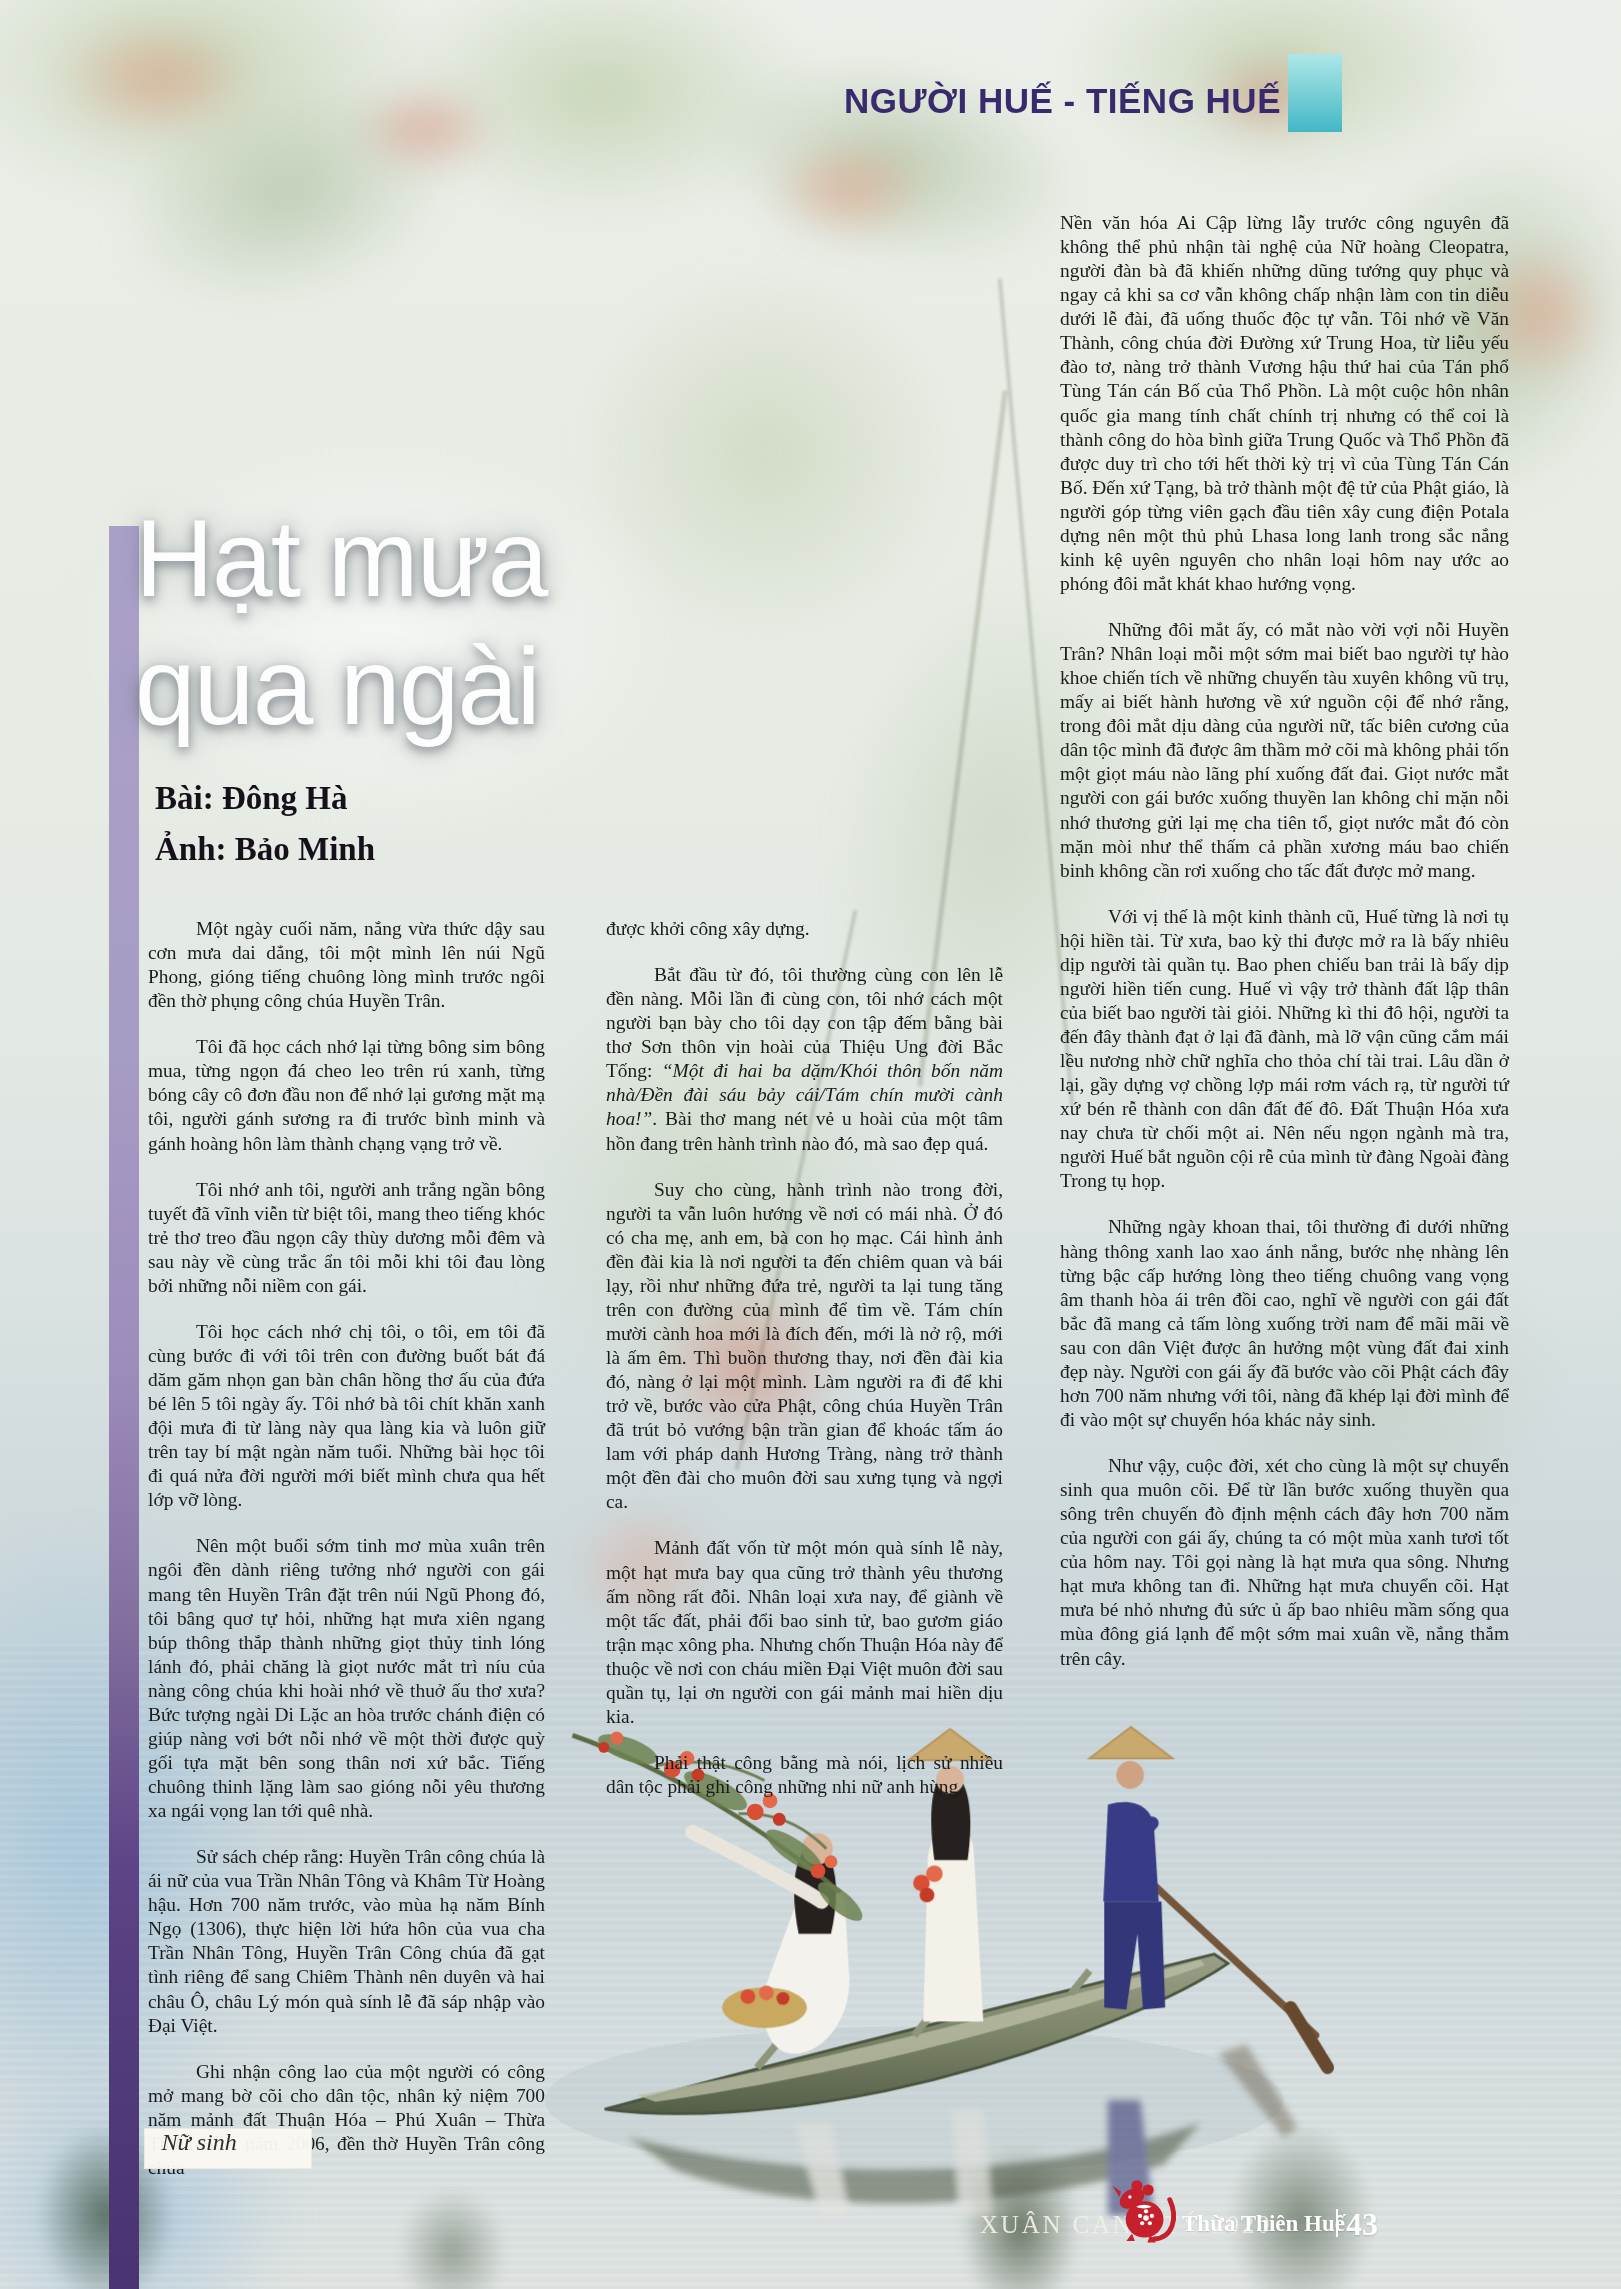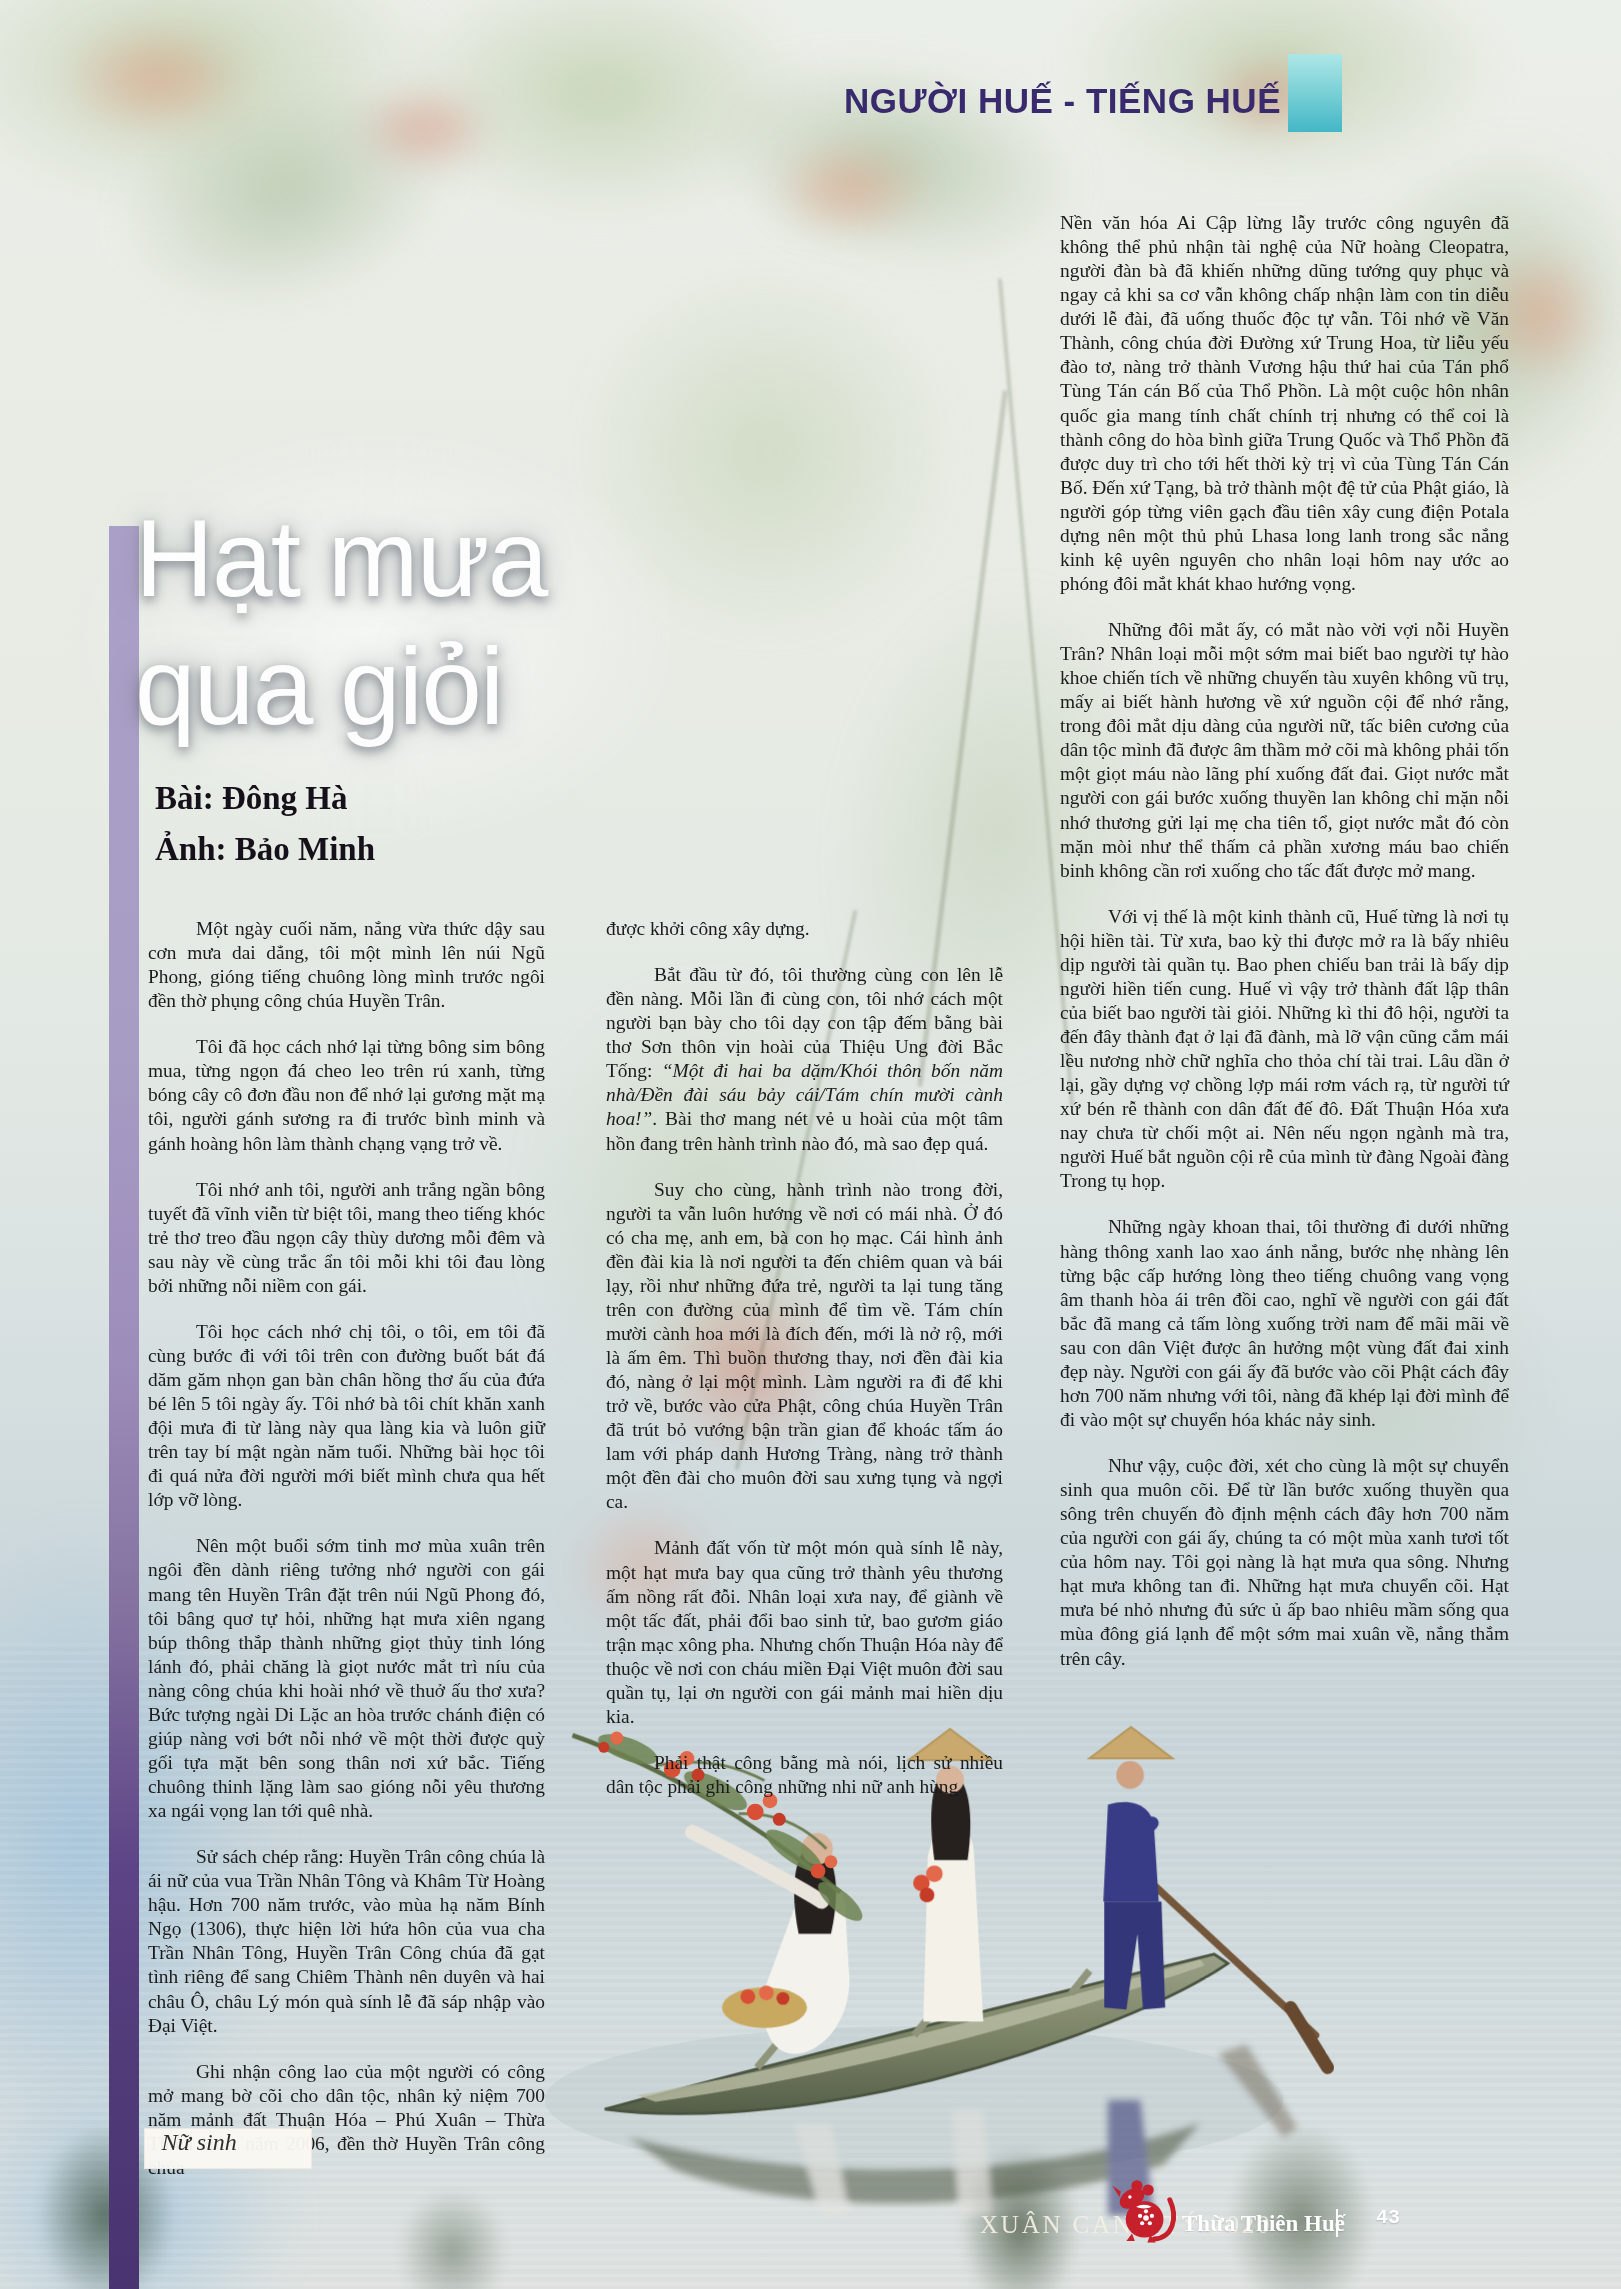--- a/index.html
+++ b/index.html
@@ -50,22 +50,22 @@
     background:rgba(250,248,243,.96); border:0.9px solid rgba(235,232,224,.9);
     display:flex; align-items:flex-start; padding-left:16.6px; }
   .caption-box span { font-style:italic; font-size:24px; color:#2e2e2e; }
   
   .footer-issue { position:absolute; left:980px; top:2211px; font-size:25px; letter-spacing:2.8px;
     color:rgba(243,239,227,.92); }
   .rat { position:absolute; left:1110px; top:2176px; width:72px; height:70px; }
   .mag-name { position:absolute; left:1182px; top:2211px; font-size:23px; font-weight:bold; color:#ffffff;
     text-shadow:0 0.9px 1.8px rgba(0,0,0,.18); }
   .page-div { position:absolute; left:1336px; top:2209px; width:1.8px; height:28px; background:#ffffff; }
-  .page-num { position:absolute; left:1376px; top:2206px; font-size:20px; font-weight:bold; color:#ffffff;
-    text-shadow:0 0.9px 1.8px rgba(0,0,0,.18);font-family:Liberation Mono, monospace; }
+  .page-num { position:absolute; left:1346px; top:2206px; font-size:32px; font-weight:bold; color:#ffffff;
+    text-shadow:0 0.9px 1.8px rgba(0,0,0,.18); }
   svg { display:block; }
 </style>
 </head>
 <body>
 
 <div class="page">
 
   <div>
     <div class="blob leaf abs" style="left:-74px; top:-83px; width:517px; height:295px;"></div>
     <div class="blob leaf2 abs" style="left:111px; top:83px; width:351px; height:222px; transform:rotate(-15deg);"></div>
@@ -183,21 +183,21 @@
     </svg>
   </div>
 
   <div class="section-title">NGƯỜI HUẾ - TIẾNG HUẾ</div>
   <div class="teal-block"></div>
 
   <div class="vbar"></div>
 
   <div class="title">
     <div>Hạt mưa</div>
-    <div>qua giỏi</div>
+    <div>qua ngài</div>
   </div>
   <div class="byline">
     <div>Bài: Đông Hà</div>
     <div>Ảnh: Bảo Minh</div>
   </div>
 
   <div class="col" id="col1">
     <p>Một ngày cuối năm, nắng vừa thức dậy sau cơn mưa dai dẳng, tôi một mình lên núi Ngũ Phong, gióng tiếng chuông lòng mình trước ngôi đền thờ phụng công chúa Huyền Trân.</p>
     <p>Tôi đã học cách nhớ lại từng bông sim bông mua, từng ngọn đá cheo leo trên rú xanh, từng bóng cây cô đơn đầu non để nhớ lại gương mặt mạ tôi, người gánh sương ra đi trước bình minh và gánh hoàng hôn làm thành chạng vạng trở về.</p>
     <p>Tôi nhớ anh tôi, người anh trắng ngần bông tuyết đã vĩnh viễn từ biệt tôi, mang theo tiếng khóc trẻ thơ treo đầu ngọn cây thùy dương mỗi đêm và sau này về cùng trắc ẩn tôi mỗi khi tôi đau lòng bởi những nỗi niềm con gái.</p>

